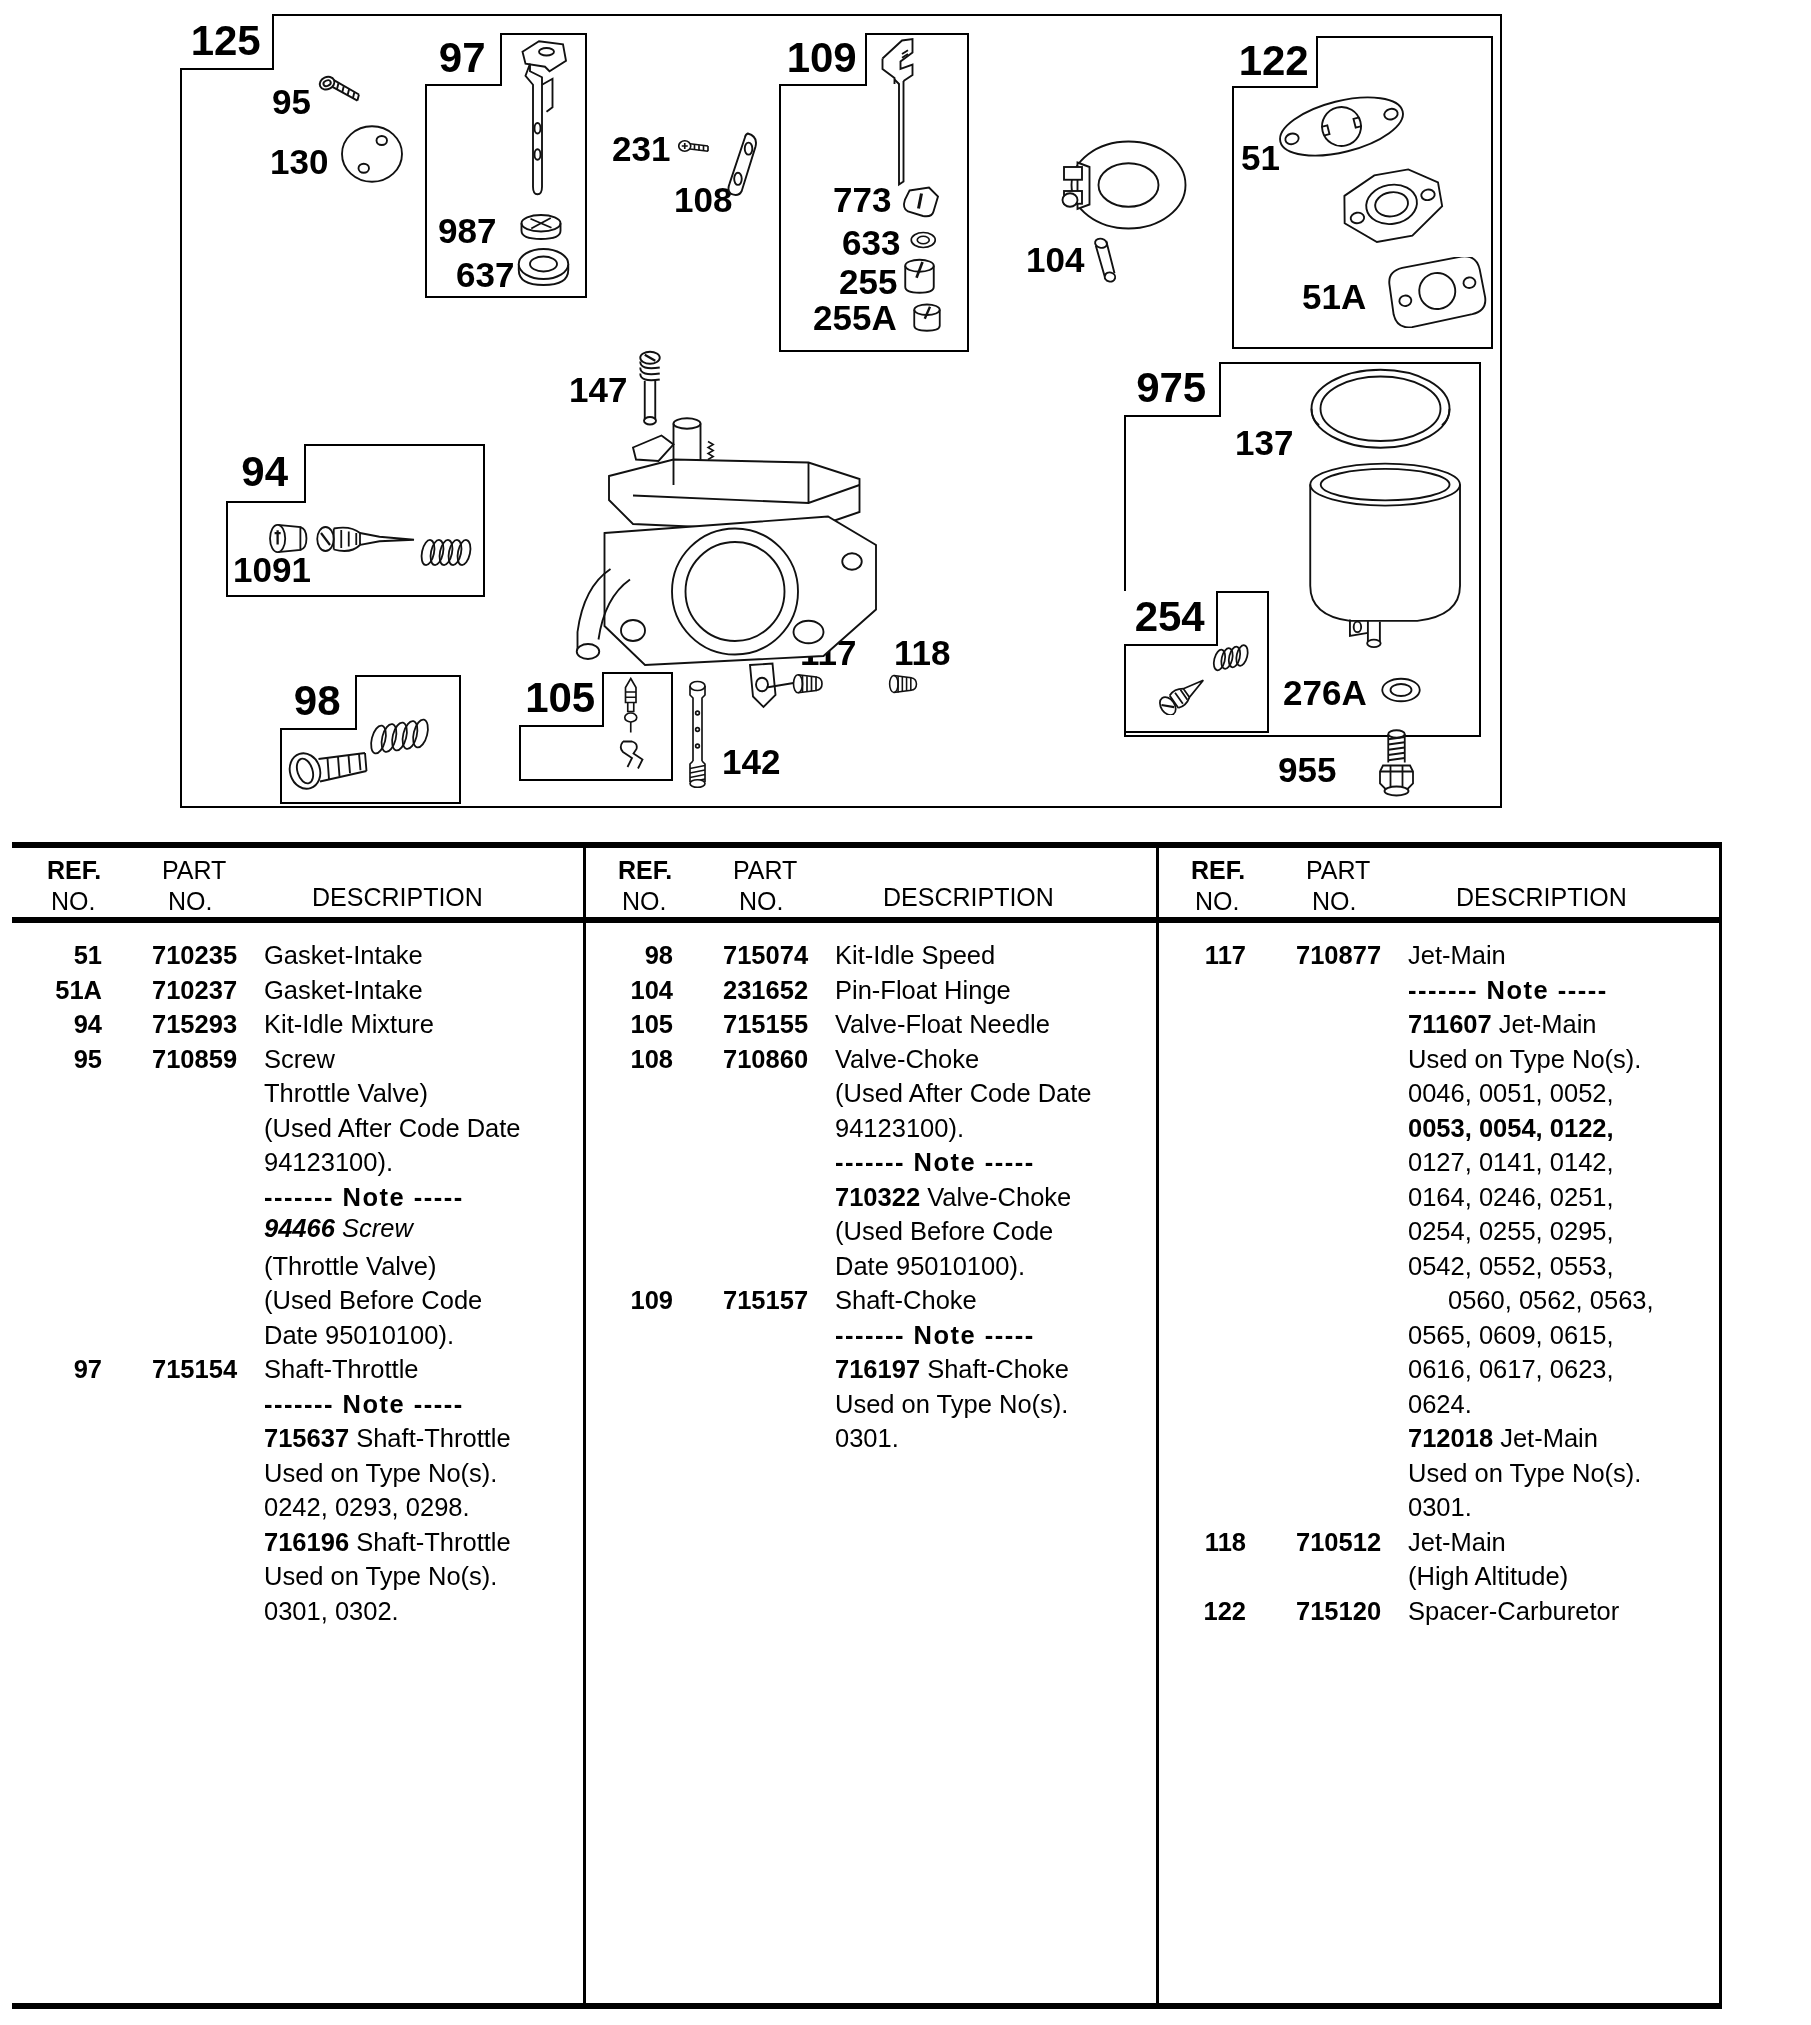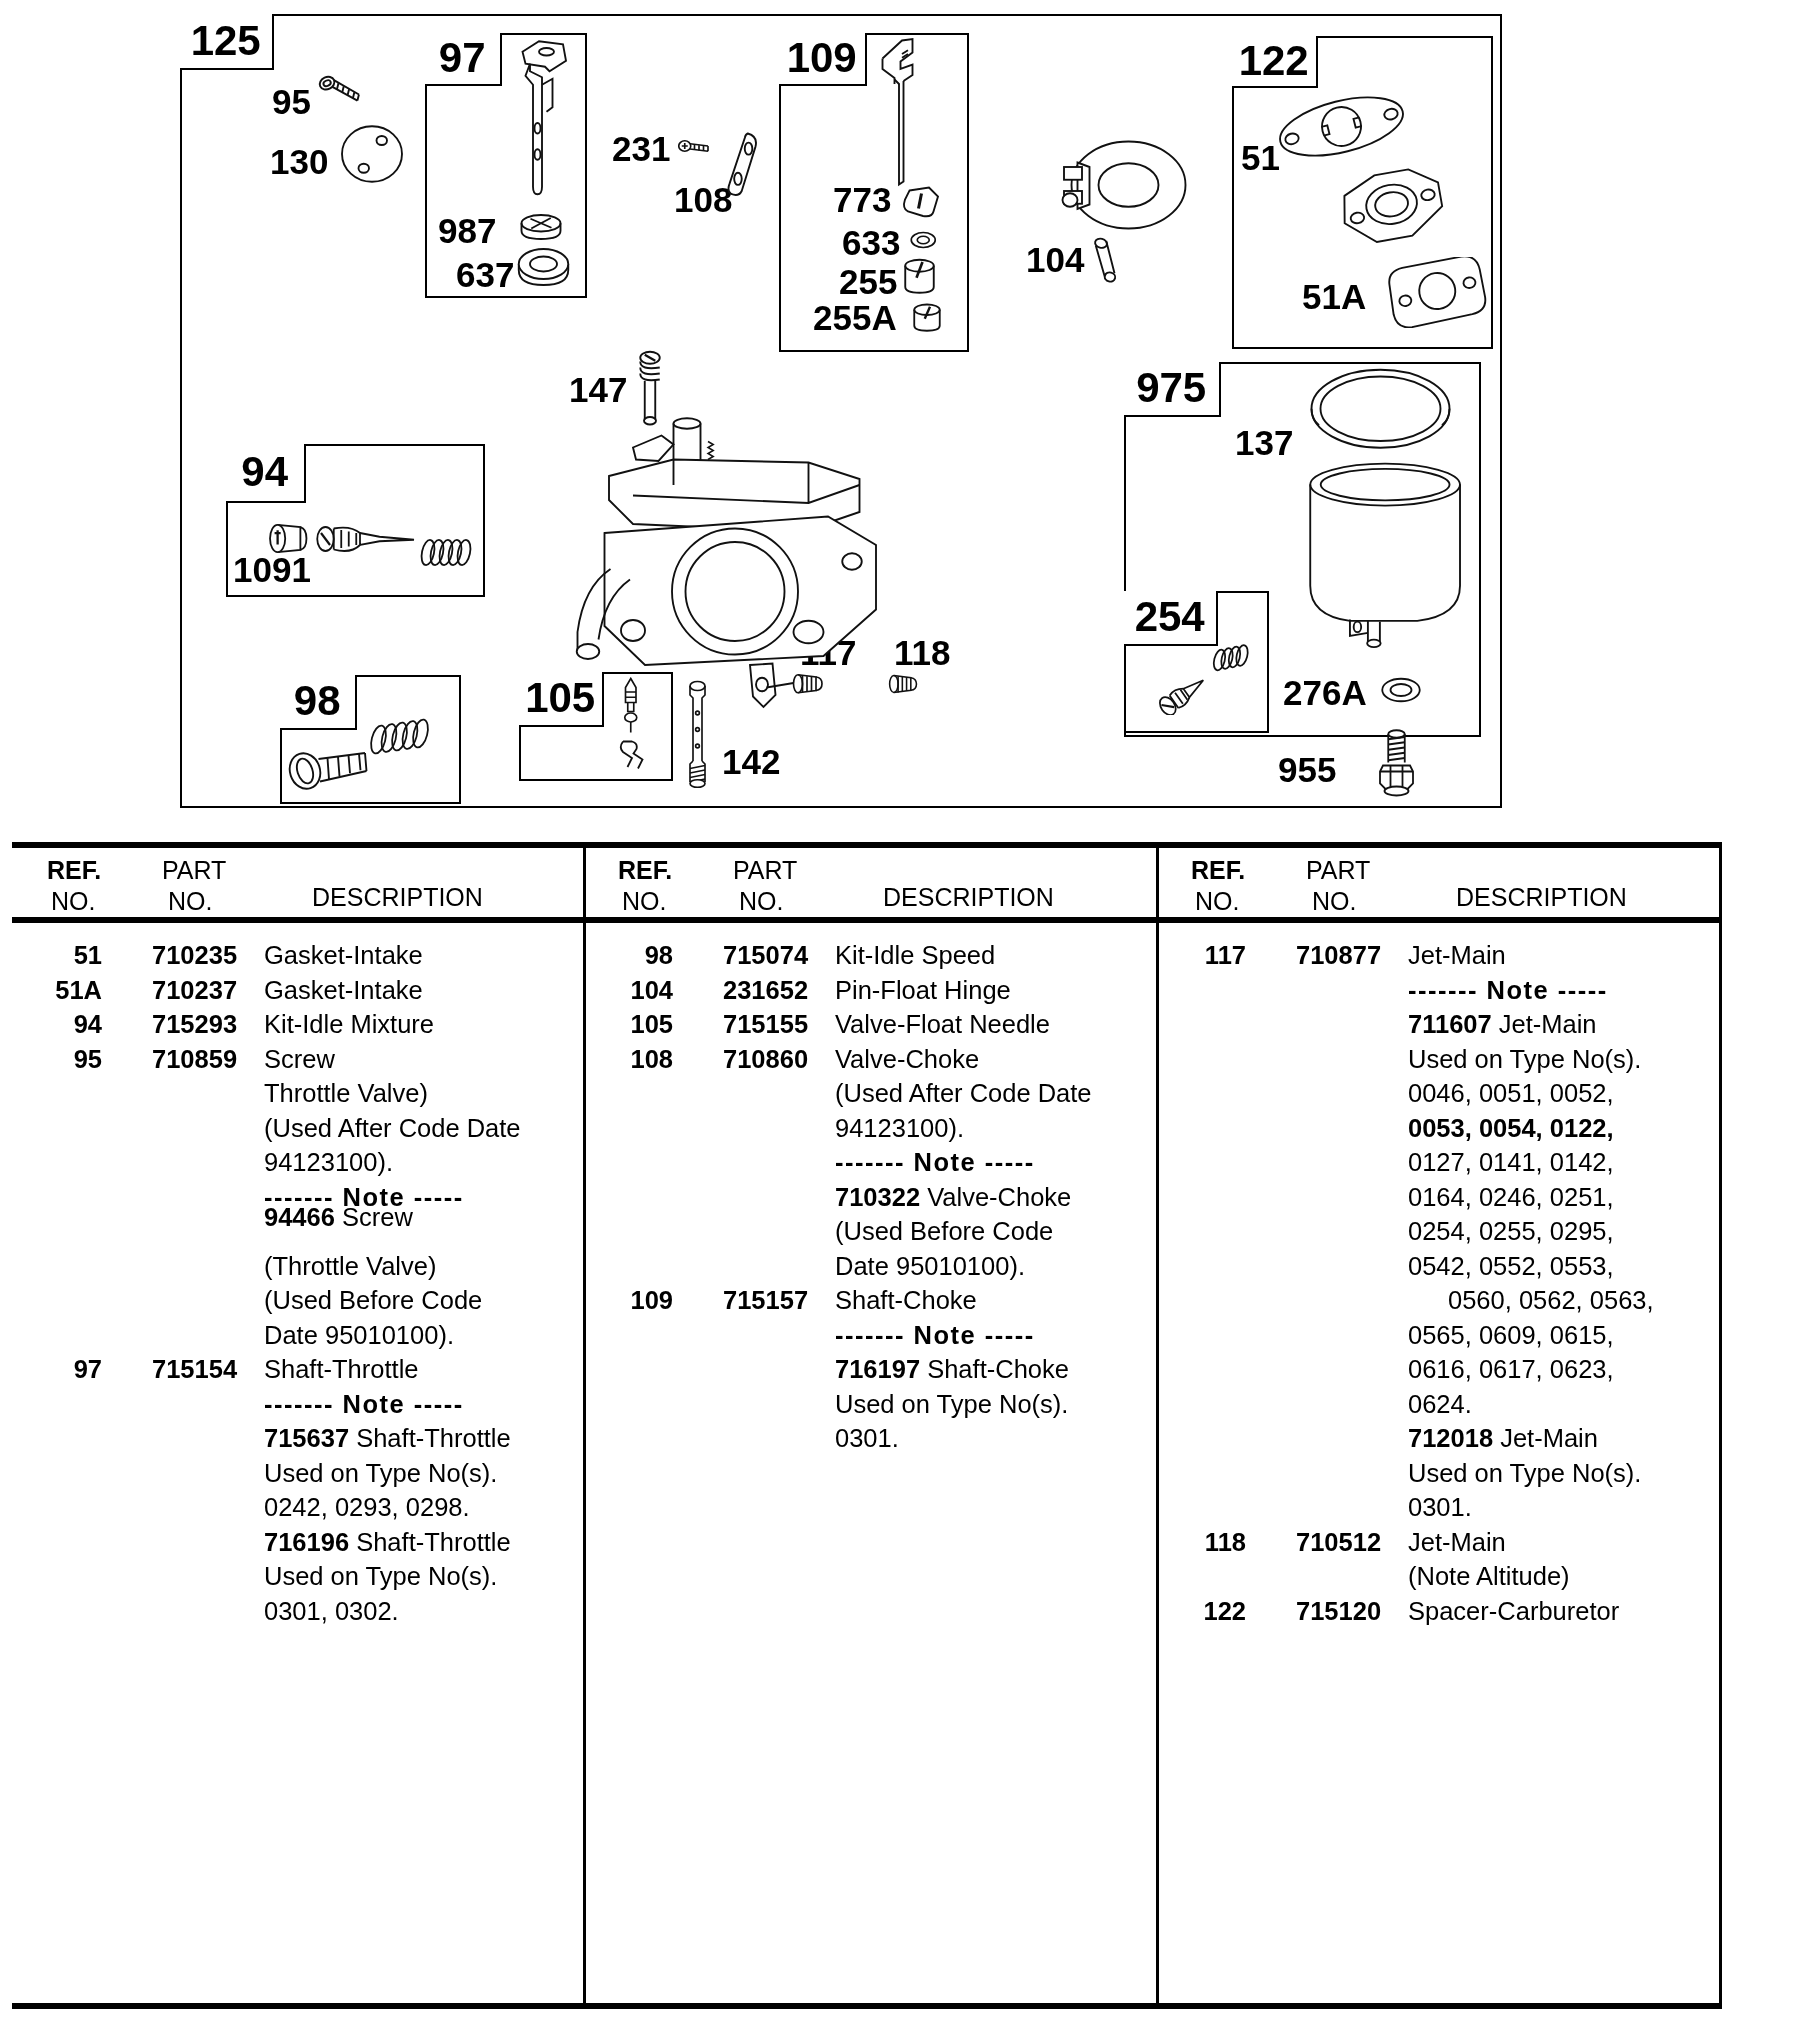--- a/index.html
+++ b/index.html
@@ -542,21 +542,21 @@
       </div>
       <div class="tline" style="top: 173px;">
         <span class="desc"><span>(Used After Code Date</span></span>
       </div>
       <div class="tline" style="top: 207px;">
         <span class="desc"><span>94123100).</span></span>
       </div>
       <div class="tline" style="top: 242px;">
         <span class="desc"><b class="note">------- Note -----</b></span>
       </div>
-      <div class="tline" style="top: 262px;">
+      <div class="tline" style="top: 273px; font-style: italic;">
         <span class="desc"><b>94466</b><span> Screw</span></span>
       </div>
       <div class="tline" style="top: 311px;">
         <span class="desc"><span>(Throttle Valve)</span></span>
       </div>
       <div class="tline" style="top: 345px;">
         <span class="desc"><span>(Used Before Code</span></span>
       </div>
       <div class="tline" style="top: 380px;">
         <span class="desc"><span>Date 95010100).</span></span>
@@ -698,21 +698,21 @@
       </div>
       <div class="tline" style="top: 552px;">
         <span class="desc"><span>0301.</span></span>
       </div>
       <div class="tline" style="top: 587px;">
         <span class="ref">118</span>
         <span class="part">710512</span>
         <span class="desc"><span>Jet-Main</span></span>
       </div>
       <div class="tline" style="top: 621px;">
-        <span class="desc"><span>(Note Altitude)</span></span>
+        <span class="desc"><span>(High Altitude)</span></span>
       </div>
       <div class="tline" style="top: 656px;">
         <span class="ref">122</span>
         <span class="part">715120</span>
         <span class="desc"><span>Spacer-Carburetor</span></span>
       </div>
     </div>
 
 </div>
 

